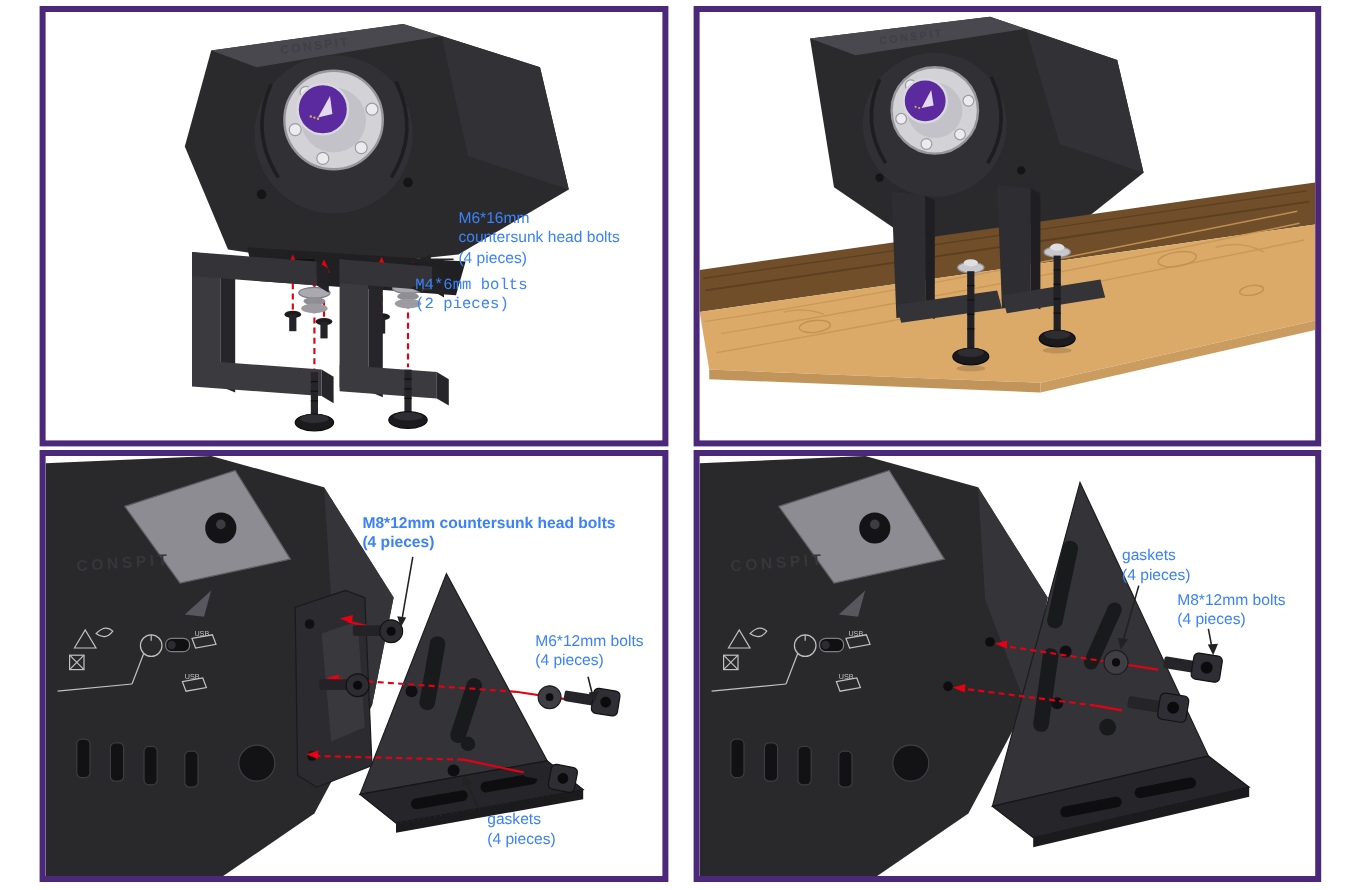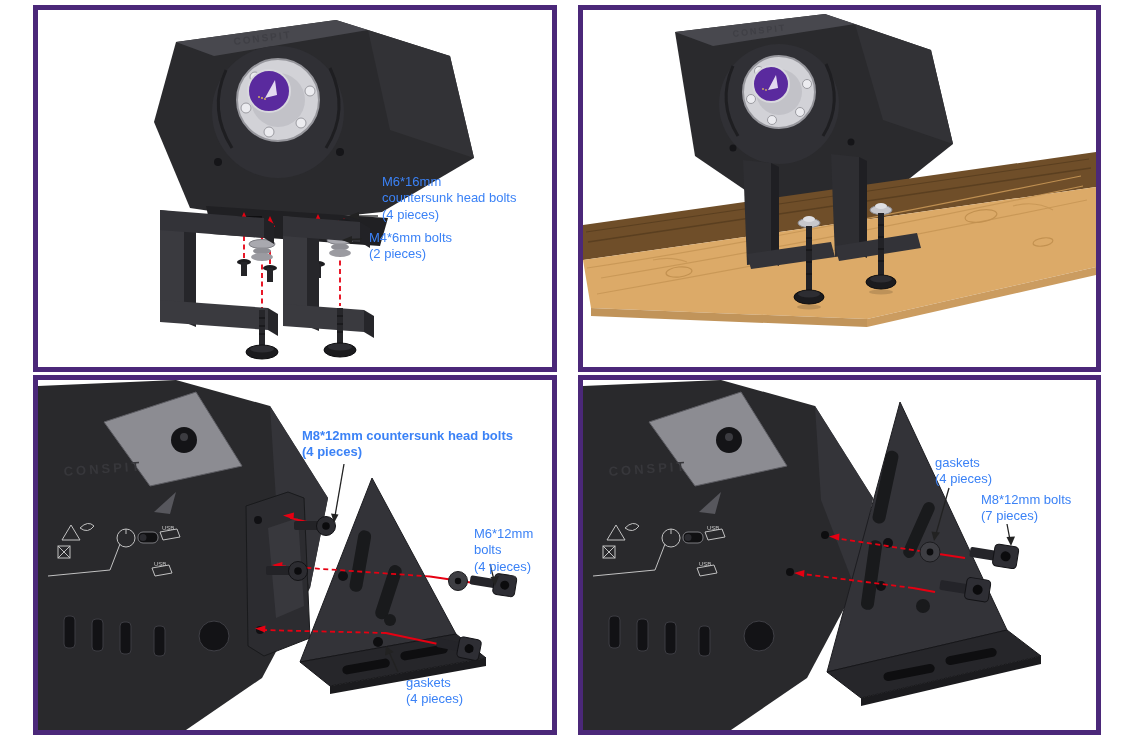--- a/index.html
+++ b/index.html
@@ -139,21 +139,21 @@
         <g>
           <line x1="340" y1="206" x2="320" y2="206" class="leader"></line>
           <polygon points="310,206 321,202 321,210" class="leader-head"></polygon>
           <line x1="324" y1="229" x2="312" y2="229.5" class="leader"></line>
           <polygon points="304,230 314,226 314,234" class="leader-head"></polygon>
         </g>
       </svg>
       <div class="callout" style="left:344px;top:164px;">M6*16mm
 countersunk head bolts
 (4 pieces)</div>
-      <div class="callout" style="left:331px;top:220px;">M4*6mm bolts
+      <div class="callout" style="left:308px;top:220px;font-family:Liberation Mono, monospace;">M4*6mm bolts
 (2 pieces)</div>
     </div>
   </div>
 
   <div class="panel" id="p2">
     <div class="panel-inner">
       <svg viewBox="0 0 513 357">
         <g>
           <path d="M92,22 L242,4 L348,40 L370,134 L292,196 L200,206 L112,146 Z" fill="#2a2a2d"></path>
           <path d="M92,22 L242,4 L272,14 L130,36 Z" fill="#48484e"></path>
@@ -341,21 +341,21 @@
           <path d="M306,84 L297,136" class="leader"></path>
           <polygon points="296,143 293,133.5 300.5,134.5" class="leader-head"></polygon>
           <path d="M452,184 L456,200" class="leader"></path>
           <polygon points="457,206 452.5,197 461,196" class="leader-head"></polygon>
           <path d="M360,292 L351,272" class="leader"></path>
           <polygon points="348,266 347,275.5 355.5,272" class="leader-head"></polygon>
         </g>
       </svg>
       <div class="callout" style="left:264px;top:48px;font-weight:bold;">M8*12mm countersunk head bolts
 (4 pieces)</div>
-      <div class="callout" style="left:408px;top:146px;margin-left:28px;">M6*12mm bolts
+      <div class="callout" style="left:408px;top:146px;">M6*12mm bolts
 (4 pieces)</div>
       <div class="callout" style="left:368px;top:295px;">gaskets
 (4 pieces)</div>
     </div>
   </div>
 
   <div class="panel" id="p4">
     <div class="panel-inner">
       <svg viewBox="0 0 513 350">
 
@@ -437,17 +437,17 @@
         <g>
           <path d="M366,108 L353,154" class="leader"></path>
           <polygon points="351,161 348.5,151.5 357,152.5" class="leader-head"></polygon>
           <path d="M424,144 L427,160" class="leader"></path>
           <polygon points="428,166 423.5,157 432,156.5" class="leader-head"></polygon>
         </g>
       </svg>
       <div class="callout" style="left:352px;top:75px;">gaskets
 (4 pieces)</div>
       <div class="callout" style="left:398px;top:112px;">M8*12mm bolts
-(7 pieces)</div>
+(4 pieces)</div>
     </div>
   </div>
 
 </div>
 
 </body></html>

